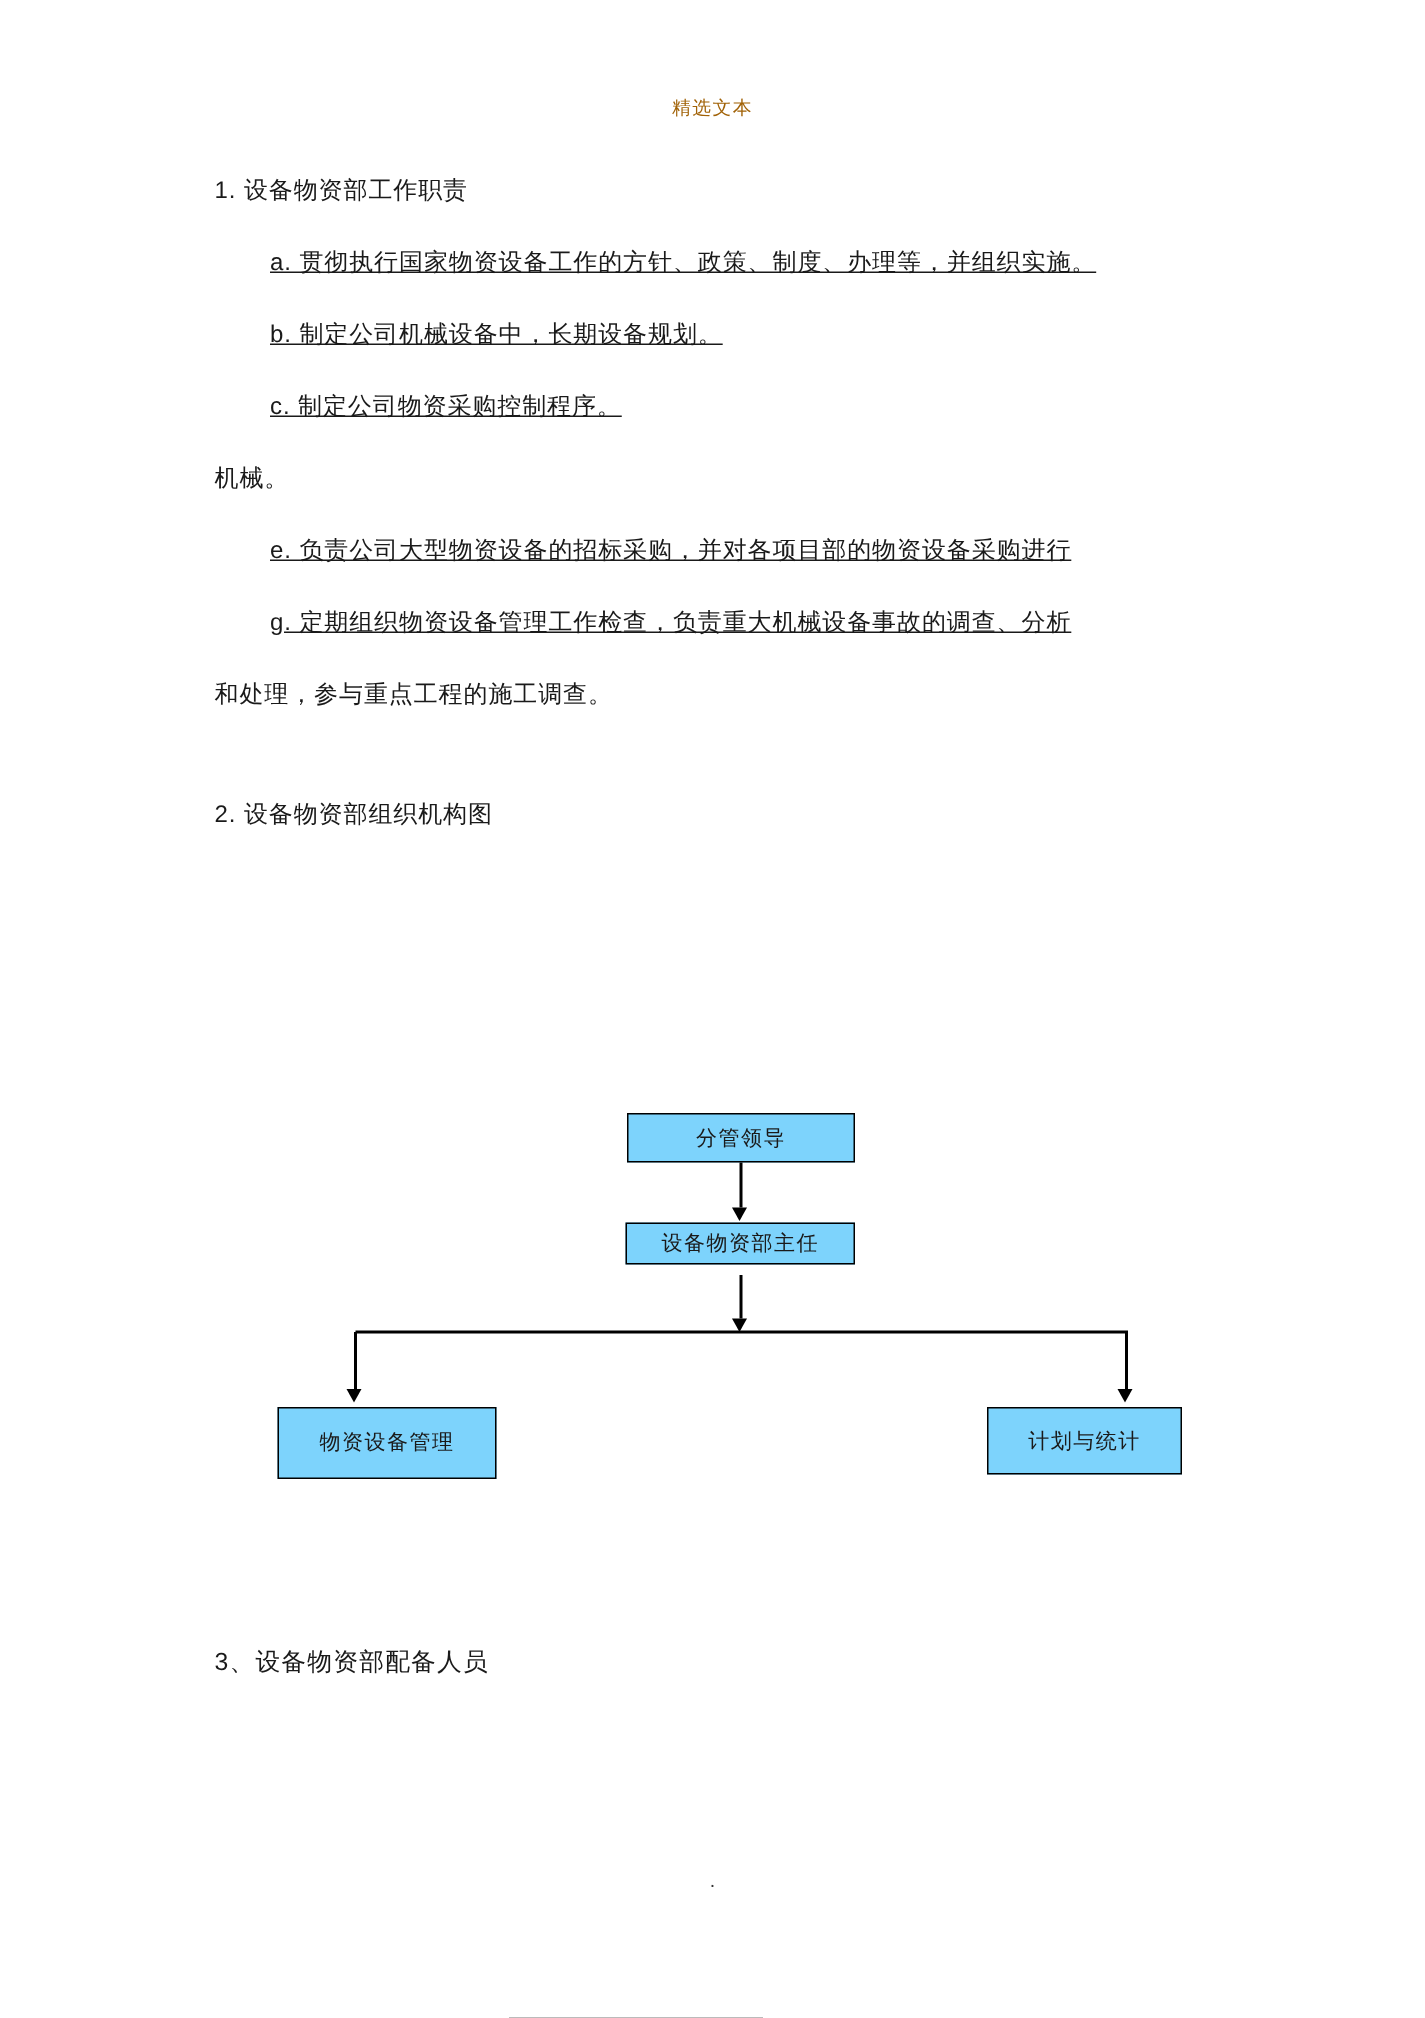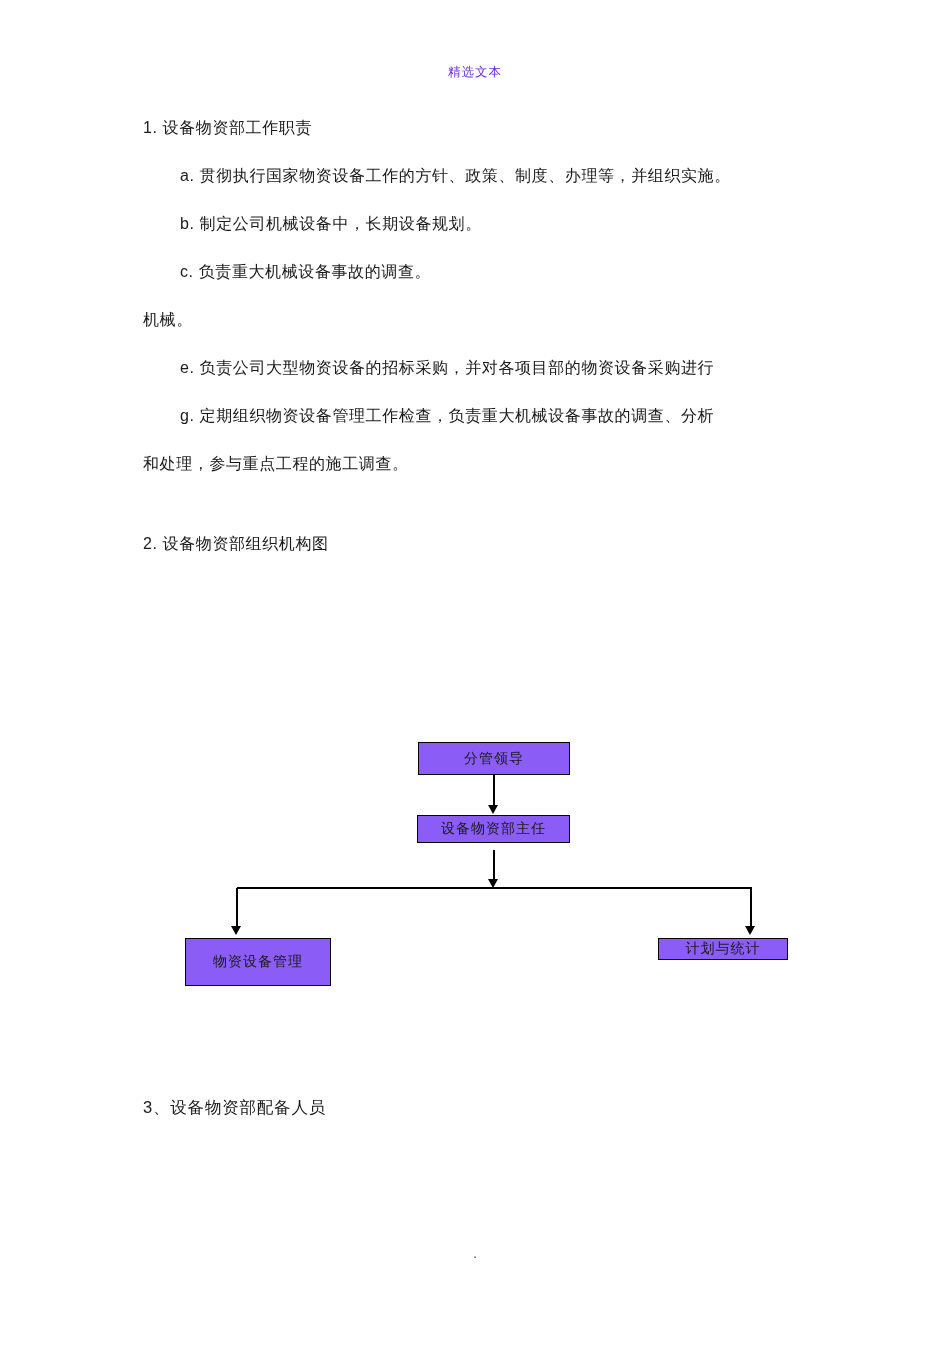--- a/index.html
+++ b/index.html
@@ -17,54 +17,54 @@
     color: #1a1a1a;
     overflow: hidden;
   }
   .doc-header {
     position: absolute;
     top: 64px;
     left: 0;
     width: 100%;
     text-align: center;
     font-size: 12.5px;
-    color: #6d28d9;
+    color: #a16207;
     letter-spacing: 1px;
   }
   .content {
     position: absolute;
     top: 104px;
     left: 143px;
     width: 670px;
   }
   .line {
     line-height: 48px;
     font-size: 16px;
     white-space: nowrap;
     letter-spacing: 0.6px;
   }
-  .line.indent { padding-left: 37px; }
+  .line.indent { padding-left: 37px; text-decoration: underline; }
   .line.mt32 { margin-top: 32px; }
   
   .diagram { position: absolute; inset: 0; pointer-events: none; }
   .obox {
     position: absolute;
     border: 1.5px solid #000;
-    background: #8b5cf6;
+    background: #7dd3fc;
     display: flex;
     align-items: center;
     justify-content: center;
     font-size: 14px;
     letter-spacing: 1px;
     box-sizing: border-box;
   }
   .box-top    { left: 418px; top: 742px; width: 152px; height: 33px; }
   .box-middle { left: 417px; top: 815px; width: 153px; height: 28px; }
   .box-left   { left: 185px; top: 938px; width: 146px; height: 48px; }
-  .box-right  { left: 658px; top: 938px; width: 130px; height: 22px; }
+  .box-right  { left: 658px; top: 938px; width: 130px; height: 45px; }
   .vline { position: absolute; width: 1.5px; background: #000; }
   .hline { position: absolute; height: 1.5px; background: #000; }
   .arrow-down {
     position: absolute;
     width: 0; height: 0;
     border-left: 5px solid transparent;
     border-right: 5px solid transparent;
     border-top: 9px solid #000;
   }
   .v1 { left: 493px; top: 775px; height: 30px; }
@@ -97,21 +97,21 @@
 <body>
 
 <div class="page">
 
   <div class="doc-header">精选文本</div>
 
   <div class="content">
     <div class="line">1. 设备物资部工作职责</div>
     <div class="line indent">a. 贯彻执行国家物资设备工作的方针、政策、制度、办理等，并组织实施。</div>
     <div class="line indent">b. 制定公司机械设备中，长期设备规划。</div>
-    <div class="line indent">c. 负责重大机械设备事故的调查。</div>
+    <div class="line indent">c. 制定公司物资采购控制程序。</div>
     <div class="line">机械。</div>
     <div class="line indent">e. 负责公司大型物资设备的招标采购，并对各项目部的物资设备采购进行</div>
     <div class="line indent">g. 定期组织物资设备管理工作检查，负责重大机械设备事故的调查、分析</div>
     <div class="line">和处理，参与重点工程的施工调查。</div>
     <div class="line mt32">2. 设备物资部组织机构图</div>
   </div>
 
   <div class="diagram">
     <div class="obox box-top">分管领导</div>
     <div class="vline v1"></div>

